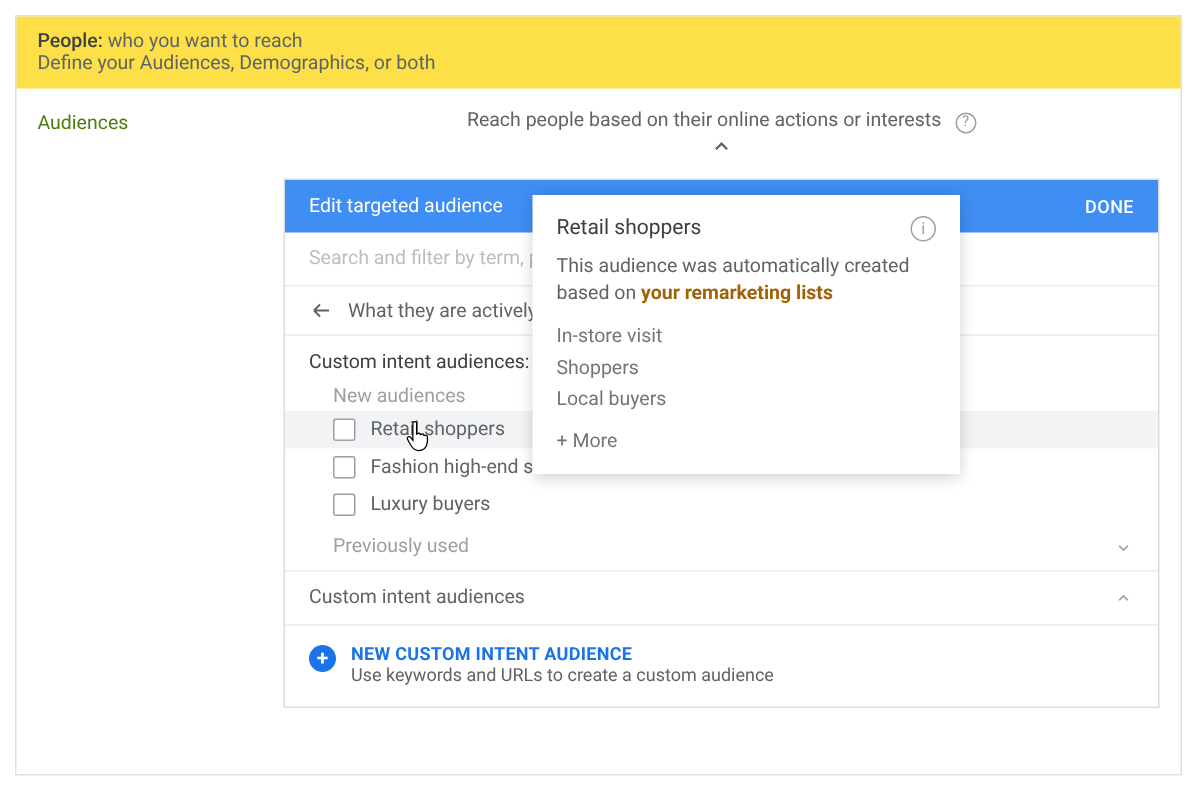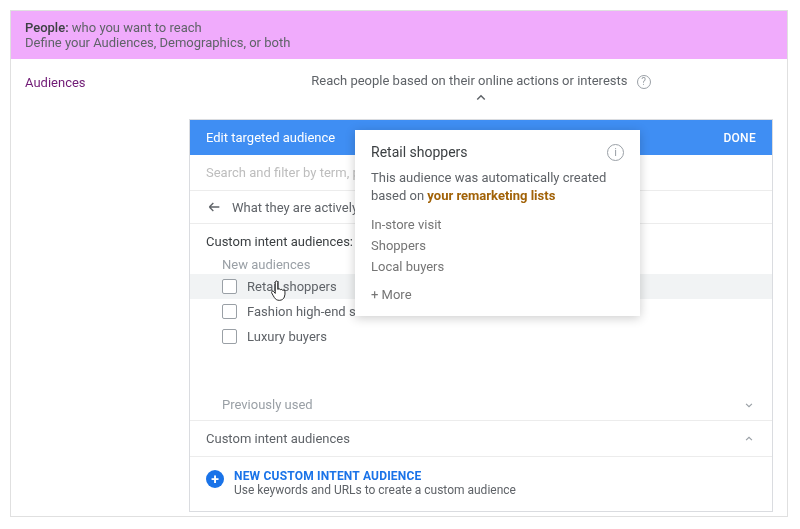--- a/index.html
+++ b/index.html
@@ -13,35 +13,35 @@
     position: relative;
   }
   .outer {
     margin: 10px;
     border: 1px solid #e0e0e0;
     width: 778px;
     height: 507px;
     background: #fff;
   }
   .header-gray {
-    background: #f0abfc;
+    background: #fde047;
     padding: 9px 14px 9px 14px;
     font-size: 13px;
     color: #5f6368;
   }
   .header-gray .bold { font-weight: 500; color: #3c4043; }
   .body-main {
     padding: 14px 14px 0 14px;
     display: flex;
     align-items: flex-start;
   }
   .left-label {
     width: 164px;
     font-size: 13px;
-    color: #701a75;
+    color: #4d7c0f;
     padding-top: 2px;
   }
   .right-col {
     flex: 1;
     min-width: 0;
   }
   .reach-row {
     font-size: 13px;
     color: #5f6368;
     display: flex;
@@ -106,21 +106,21 @@
   }
   .cb {
     width:15px; height:15px;
     border:1.5px solid #9aa0a6; border-radius:2px;
     background:#fff;
     flex-shrink:0;
   }
   .prev-row {
     display:flex; align-items:center; justify-content:space-between;
     padding: 8px 16px 8px 32px;
-    font-size: 13px; color:#9aa0a6;margin-top:40px;
+    font-size: 13px; color:#9aa0a6;
   }
   .cia-row {
     display:flex; align-items:flex-end; justify-content:space-between;
     padding: 10px 16px;
     font-size: 13px; color:#5f6368;
     border-bottom: 1px solid #ececec;
     border-top: 1px solid #ececec;
   }
   .new-cta {
     display:flex; align-items:flex-start; gap:10px;

